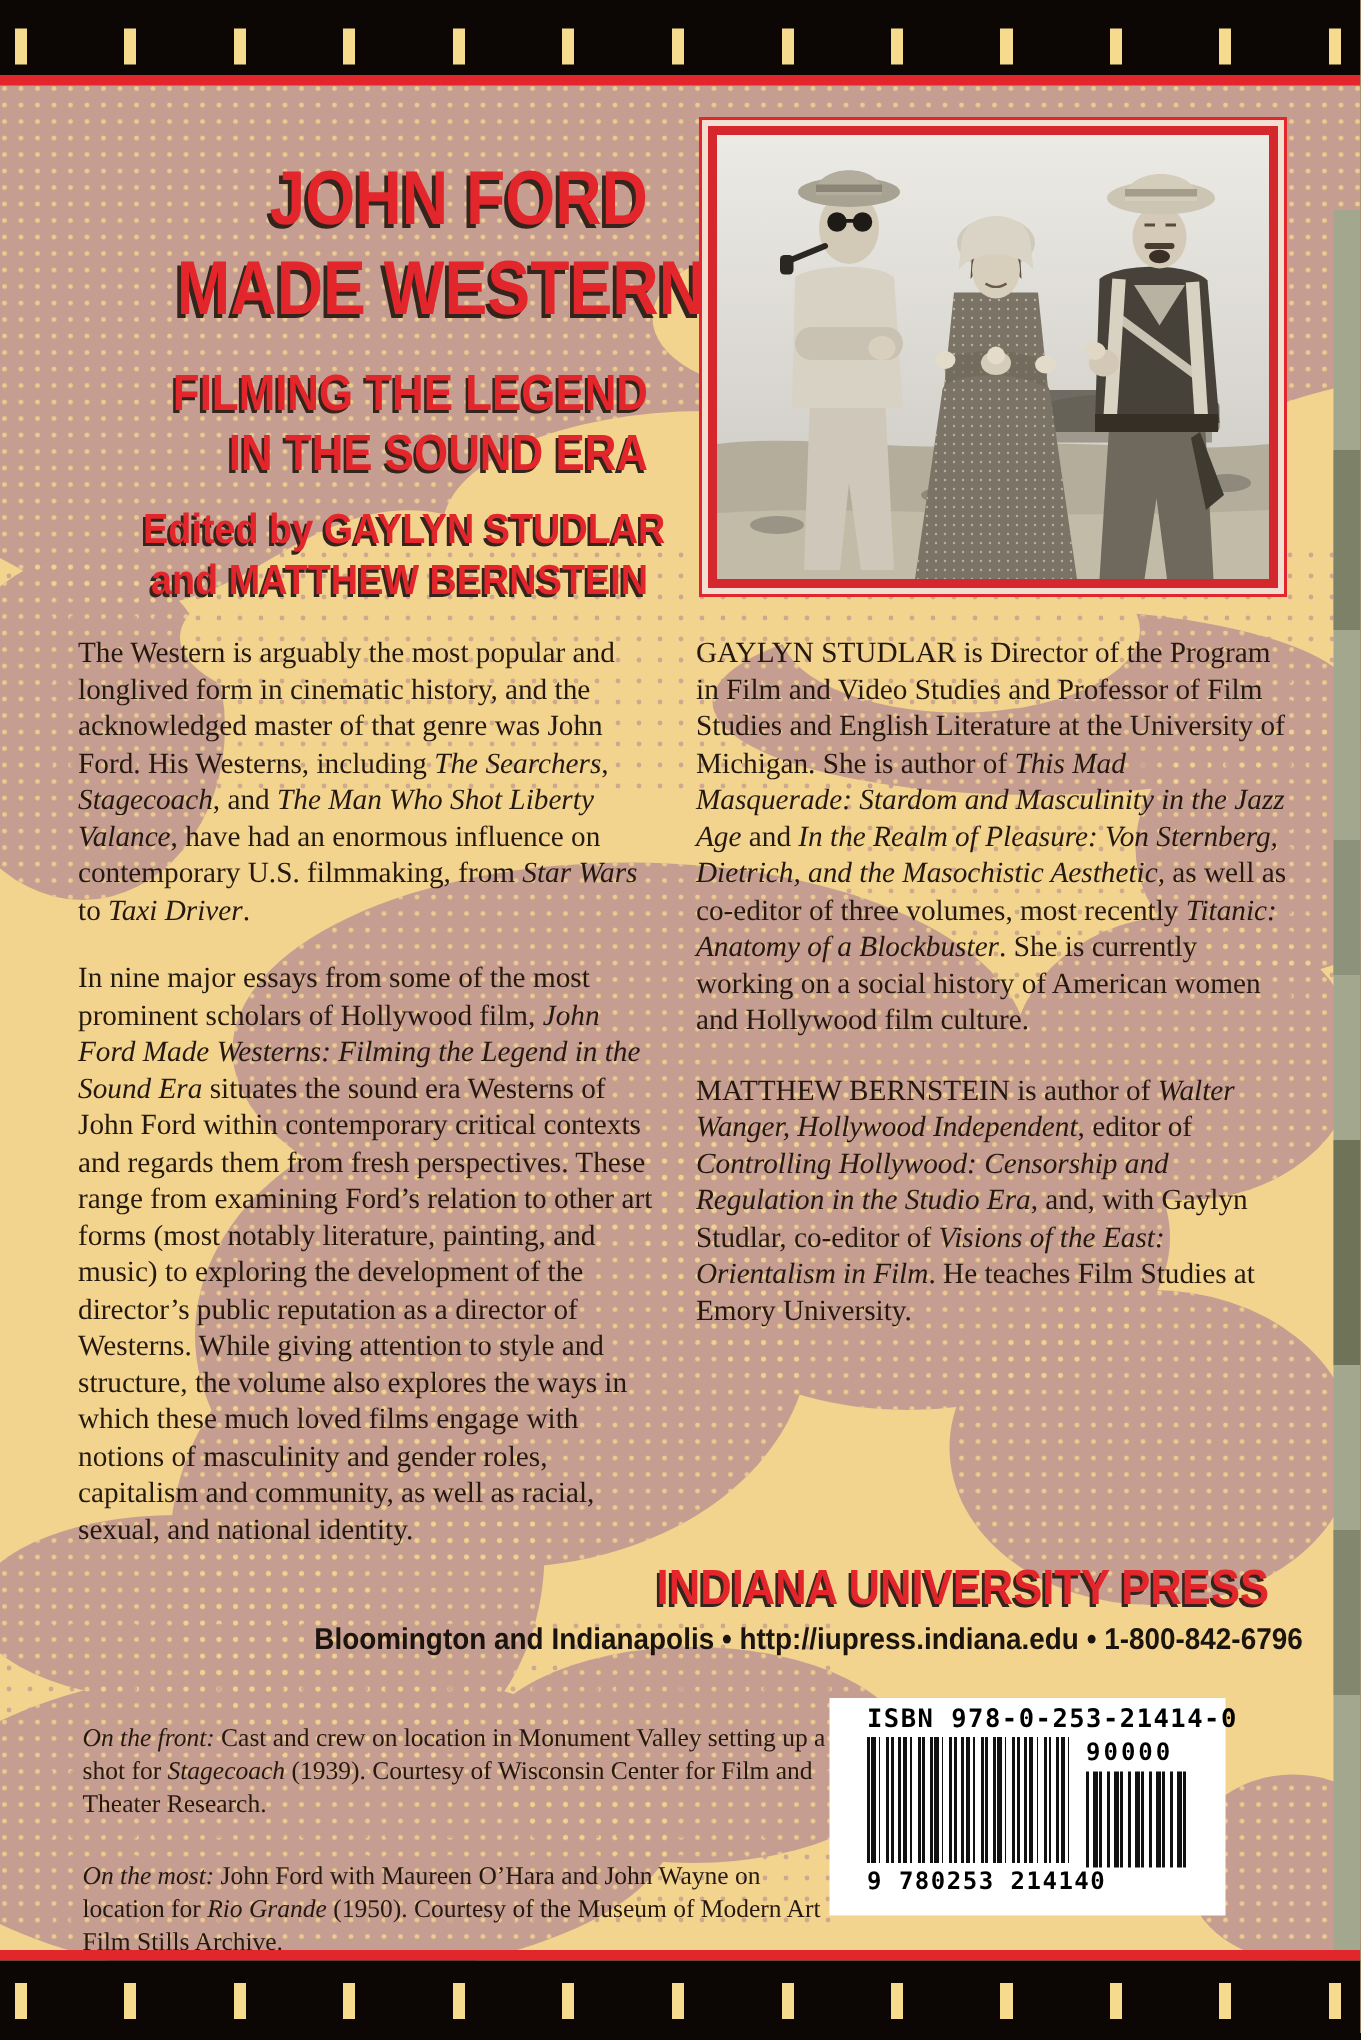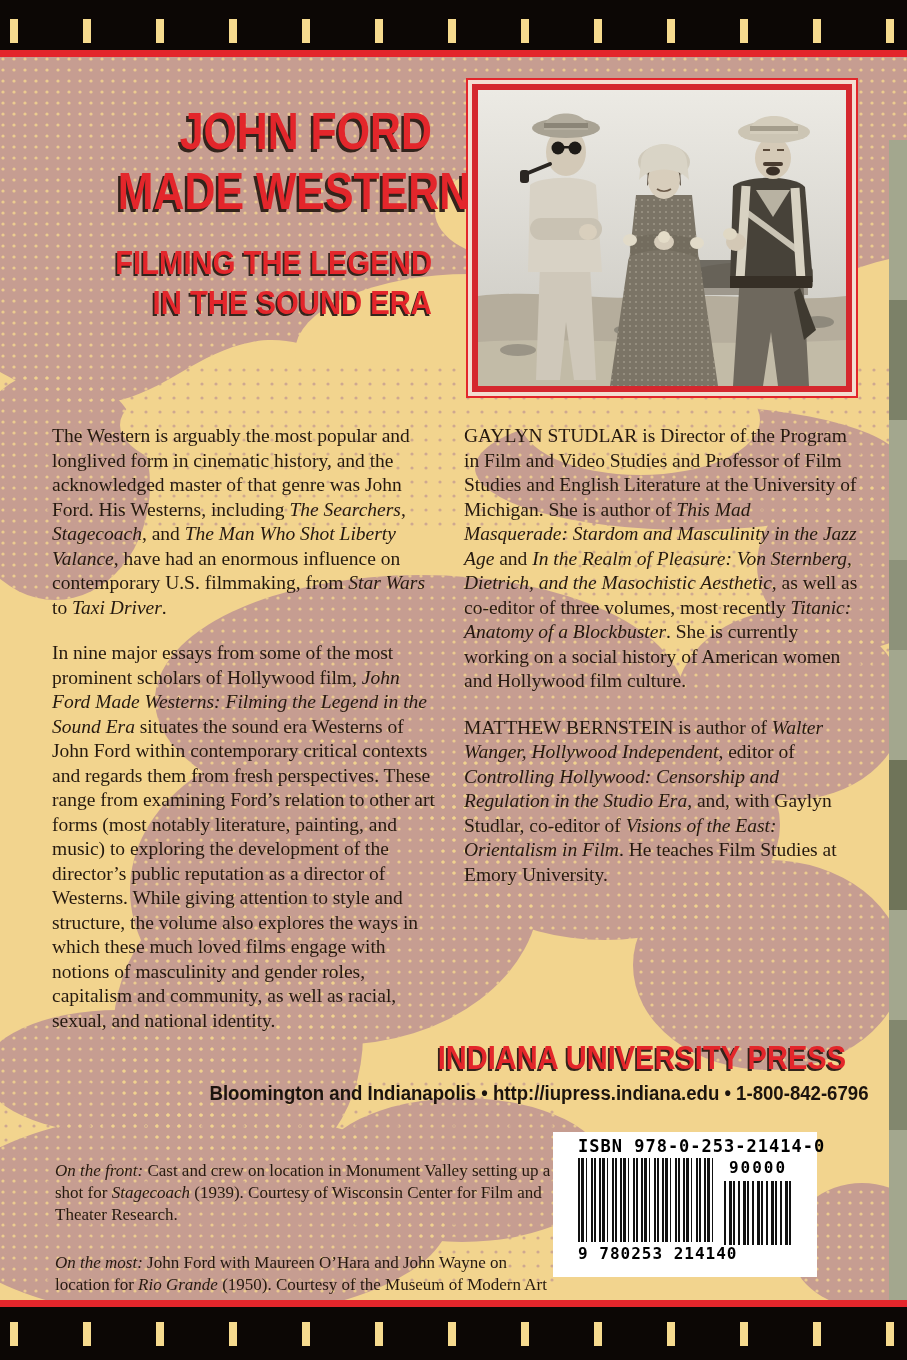--- a/index.html
+++ b/index.html
@@ -47,36 +47,36 @@
   
   .publisher{position:absolute;left:0;top:1040px;width:900px;text-align:right;z-index:2;}
   .publisher-name{color:#e3262b;font-family:"Liberation Sans", sans-serif;font-weight:bold;
     font-size:33px;line-height:36px;transform:scaleX(0.88);transform-origin:50% 50%;
     text-shadow:-2px 2px 0 #33241c;white-space:nowrap;}
   .publisher-info{margin-top:6px;color:#1b130d;font-family:"Liberation Sans", sans-serif;
     font-weight:bold;font-size:20px;transform:scaleX(0.93);transform-origin:50% 50%;white-space:nowrap;}
   
   .captions{position:absolute;left:55px;top:1148px;width:505px;z-index:2;
     font-size:17px;line-height:22px;}
-  .captions p{margin:12px 0 26px 0;}
+  .captions p{margin:0 0 26px 0;}
   
   .barcode-box{position:absolute;left:553px;top:1132px;width:264px;height:145px;background:#fff;
     z-index:2;padding:4px 25px;box-sizing:border-box;color:#000;
     font-family:"DejaVu Sans Mono", monospace;}
   .isbn-label{font-size:17px;font-weight:bold;letter-spacing:1px;white-space:nowrap;}
   .barcode-row{display:flex;margin-top:2px;}
   .barcode-main{width:138px;}
   .bars{background-color:#fff;}
   .bars-main{height:84px;
     background-image:repeating-linear-gradient(90deg,
       #111 0 2px,#fff 2px 3px,#111 3px 6px,#fff 6px 8px,#111 8px 9px,
       #fff 9px 13px,#111 13px 15px,#fff 15px 16px,#111 16px 18px,#fff 18px 21px);}
   .ean-digits{font-size:16px;font-weight:bold;letter-spacing:1px;margin-top:2px;white-space:nowrap;}
   .barcode-supp{margin-left:8px;width:70px;}
-  .supp-code{font-size:16px;font-weight:bold;letter-spacing:2px;text-align:center;white-space:nowrap;}
+  .supp-code{font-size:16px;font-weight:bold;letter-spacing:2px;text-align:left;white-space:nowrap;}
   .bars-supp{height:64px;margin-top:4px;
     background-image:repeating-linear-gradient(90deg,
       #111 0 2px,#fff 2px 5px,#111 5px 8px,#fff 8px 9px,#111 9px 11px,#fff 11px 14px);}
 </style>
 </head>
 <body>
 
 <div class="cover">
 
   <svg class="bg-art" viewBox="0 0 907 1360" preserveAspectRatio="none" xmlns="http://www.w3.org/2000/svg">
@@ -131,20 +131,24 @@
   </div>
   <div class="red-stripe top"></div>
 
   <header class="title-block">
     <div class="title-line">JOHN FORD</div>
     <div class="title-line">MADE WESTERNS</div>
     <div class="subtitle-group">
       <div class="subtitle-line">FILMING THE LEGEND</div>
       <div class="subtitle-line">IN THE SOUND ERA</div>
     </div>
+    <div class="edited-group">
+      <div class="edited-line">Edited by GAYLYN STUDLAR</div>
+      <div class="edited-line">and MATTHEW BERNSTEIN</div>
+    </div>
   </header>
 
   <figure class="photo-frame">
     <div class="photo-inner">
       <svg viewBox="0 0 368 296" preserveAspectRatio="none" xmlns="http://www.w3.org/2000/svg">
         <defs>
           <linearGradient id="skyg" x1="0" y1="0" x2="0" y2="1">
             <stop offset="0" stop-color="#eceae4"></stop>
               <stop offset="1" stop-color="#c9c7c0"></stop>
           </linearGradient>

